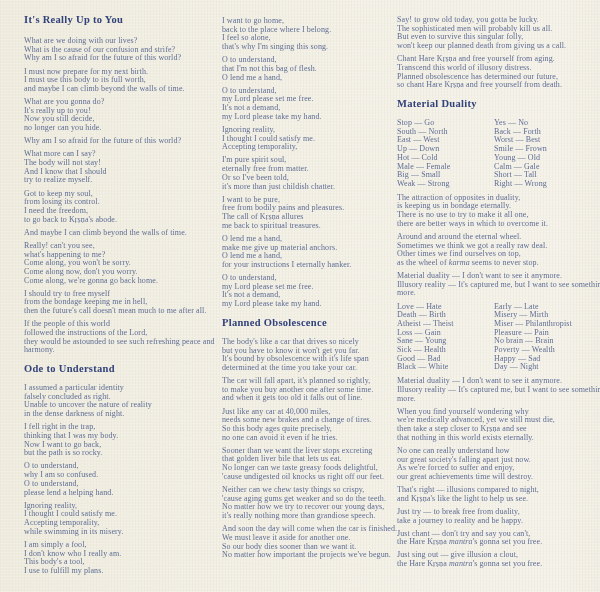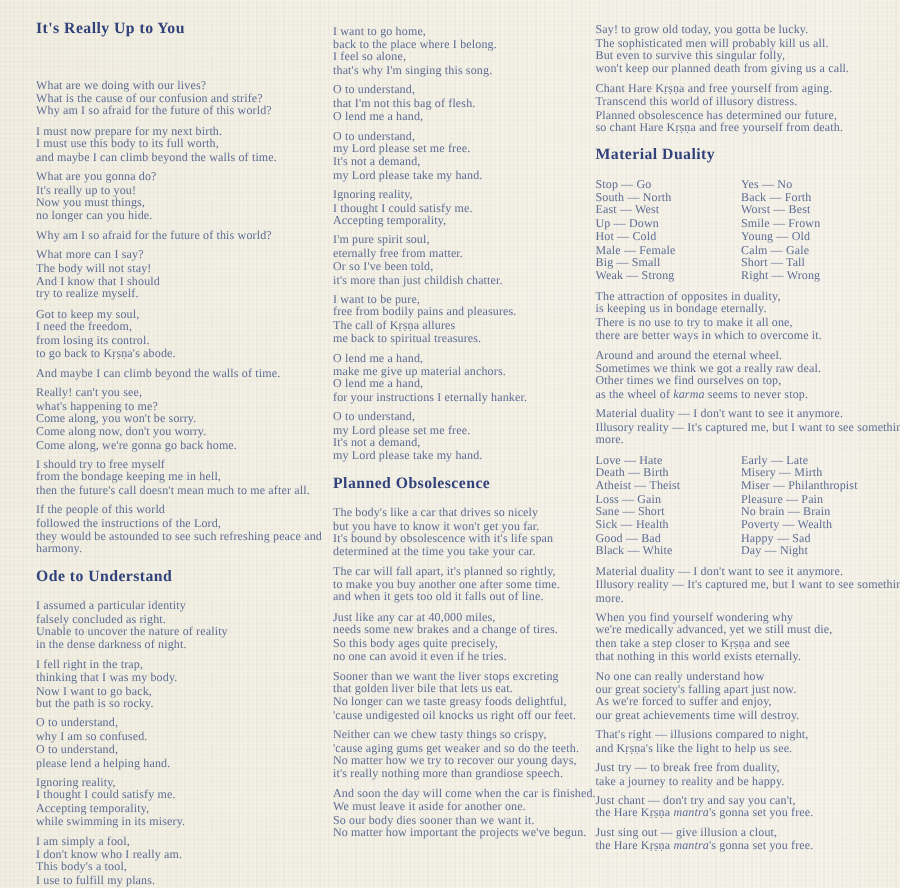--- a/index.html
+++ b/index.html
@@ -16,21 +16,21 @@
   .col { position: absolute; }
   #col1 { left: 24px;  top: 14px; width: 178px; }
   #col2 { left: 222px; top: 17px; width: 178px; }
   #col3 { left: 397px; top: 16px; width: 190px; }
 
   .song-heading {
     font-size: 10.5px; line-height: 12px; font-weight: bold;
     color: #31417a; letter-spacing: 0.3px;
     margin: 8px 0 9px 0;
   }
-  .col .song-heading:first-child { margin-top: 0; margin-bottom: 27px; }
+  .col .song-heading:first-child { margin-top: 0; margin-bottom: 11px; }
 
   .stanza { margin: 0 0 4.4px 0; }
   .line {
     font-size: 8px; line-height: 8.7px;
     color: #5e6d93; letter-spacing: 0.1px;
     white-space: nowrap;
   }
   .line i { font-style: italic; }
 
   .pairs {
@@ -53,36 +53,36 @@
       <div class="line">Why am I so afraid for the future of this world?</div>
     </div>
     <div class="stanza">
       <div class="line">I must now prepare for my next birth.</div>
       <div class="line">I must use this body to its full worth,</div>
       <div class="line">and maybe I can climb beyond the walls of time.</div>
     </div>
     <div class="stanza">
       <div class="line">What are you gonna do?</div>
       <div class="line">It's really up to you!</div>
-      <div class="line">Now you must things,</div>
+      <div class="line">Now you still decide,</div>
       <div class="line">no longer can you hide.</div>
     </div>
     <div class="stanza">
       <div class="line">Why am I so afraid for the future of this world?</div>
     </div>
     <div class="stanza">
       <div class="line">What more can I say?</div>
       <div class="line">The body will not stay!</div>
       <div class="line">And I know that I should</div>
       <div class="line">try to realize myself.</div>
     </div>
     <div class="stanza">
       <div class="line">Got to keep my soul,</div>
+      <div class="line">from losing its control.</div>
       <div class="line">I need the freedom,</div>
-      <div class="line">from losing its control.</div>
       <div class="line">to go back to Kṛṣṇa's abode.</div>
     </div>
     <div class="stanza">
       <div class="line">And maybe I can climb beyond the walls of time.</div>
     </div>
     <div class="stanza">
       <div class="line">Really! can't you see,</div>
       <div class="line">what's happening to me?</div>
       <div class="line">Come along, you won't be sorry.</div>
       <div class="line">Come along now, don't you worry.</div>
@@ -266,21 +266,21 @@
     </div>
     <div class="pairs">
       <div class="pair">Love — Hate</div>
       <div class="pair">Early — Late</div>
       <div class="pair">Death — Birth</div>
       <div class="pair">Misery — Mirth</div>
       <div class="pair">Atheist — Theist</div>
       <div class="pair">Miser — Philanthropist</div>
       <div class="pair">Loss — Gain</div>
       <div class="pair">Pleasure — Pain</div>
-      <div class="pair">Sane — Short</div>
+      <div class="pair">Sane — Young</div>
       <div class="pair">No brain — Brain</div>
       <div class="pair">Sick — Health</div>
       <div class="pair">Poverty — Wealth</div>
       <div class="pair">Good — Bad</div>
       <div class="pair">Happy — Sad</div>
       <div class="pair">Black — White</div>
       <div class="pair">Day — Night</div>
     </div>
     <div class="stanza">
       <div class="line">Material duality — I don't want to see it anymore.</div>

